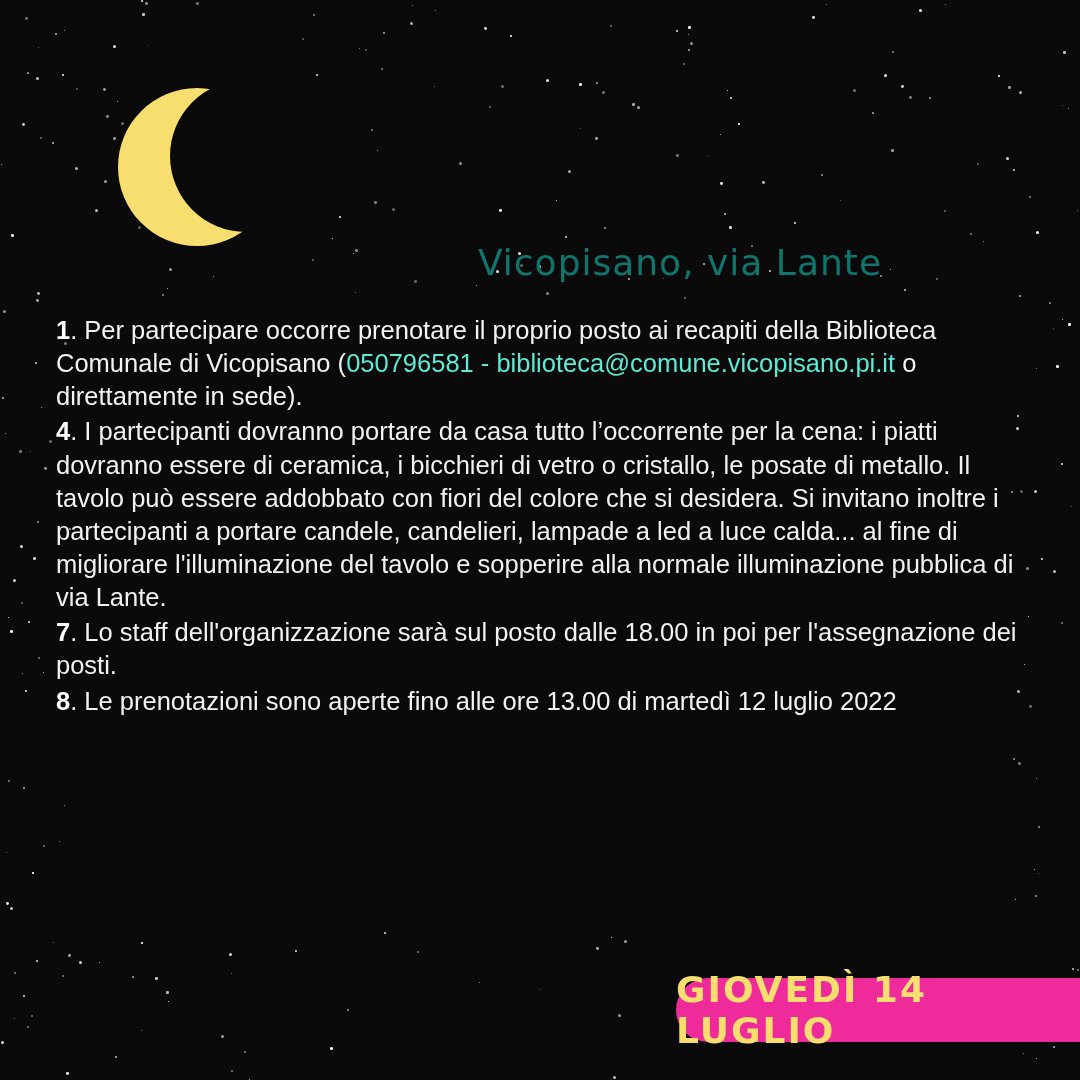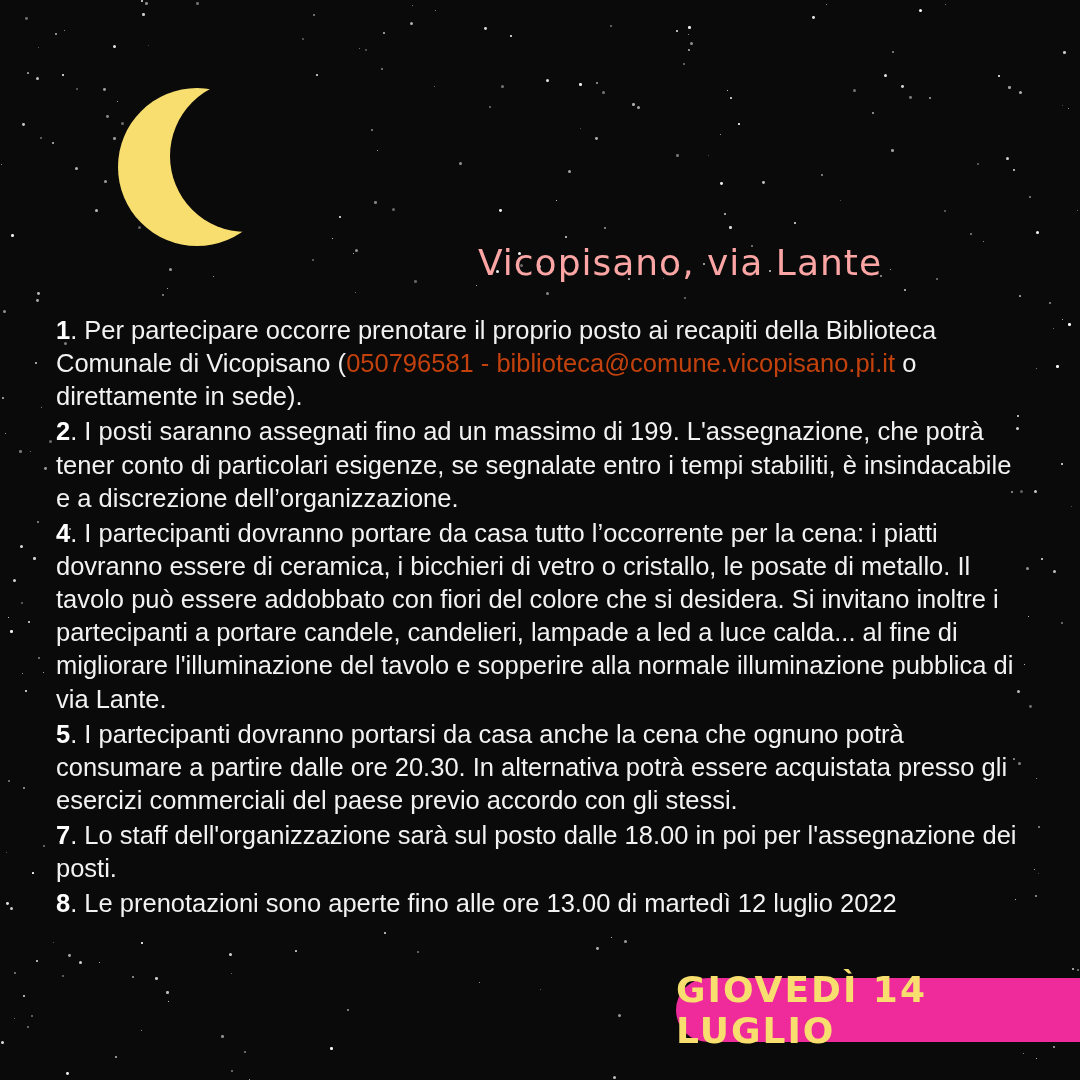--- a/index.html
+++ b/index.html
@@ -81,21 +81,21 @@
     font-size: 42px;
     font-weight: bold;
     letter-spacing: 2px;
   }
   .place {
     position: absolute;
     left: 300px;
     top: 202px;
     width: 760px;
     text-align: center;
-    color: #fca5a5;
+    color: #0f766e;
     font-family: "DejaVu Sans", sans-serif;
     font-size: 36px;
     letter-spacing: 1px;
   }
   
   .rules-heading {
     position: absolute;
     left: 58px;
     top: 279px;
     color: #f7a14a;
@@ -112,21 +112,21 @@
     line-height: 1.30;
   }
   .rule {
     margin: 0 0 2px 0;
   }
   .rule b {
     font-weight: bold;
     color: #ffffff;
   }
   .hl {
-    color: #c2410c;
+    color: #5eead4;
   }
   
   .date-banner {
     position: absolute;
     left: 676px;
     top: 978px;
     width: 404px;
     height: 64px;
     background: #ef2a9a;
     border-top-left-radius: 32px;
@@ -410,23 +410,21 @@
     <div class="moon-wrap">
       <div class="moon"></div>
       <div class="moon-cut"></div>
     </div>
     <div class="place">Vicopisano, via Lante</div>
   </div>
 
 
   <div class="rules" id="rules">
       <p class="rule"><b>1</b><span>. Per partecipare occorre prenotare il proprio posto ai recapiti della Biblioteca Comunale di Vicopisano (</span><span class="hl">050796581 - biblioteca@comune.vicopisano.pi.it</span><span> o direttamente in sede).</span></p>
-      <p class="rule"><b>2</b><span>. I posti saranno assegnati fino ad un massimo di 199. L'assegnazione, che potrà tener conto di particolari esigenze, se segnalate entro i tempi stabiliti, è insindacabile e a discrezione dell’organizzazione.</span></p>
       <p class="rule"><b>4</b><span>. I partecipanti dovranno portare da casa tutto l’occorrente per la cena: i piatti dovranno essere di ceramica, i bicchieri di vetro o cristallo, le posate di metallo. Il tavolo può essere addobbato con fiori del colore che si desidera. Si invitano inoltre i partecipanti a portare candele, candelieri, lampade a led a luce calda... al fine di migliorare l'illuminazione del tavolo e sopperire alla normale illuminazione pubblica di via Lante.</span></p>
-      <p class="rule"><b>5</b><span>. I partecipanti dovranno portarsi da casa anche la cena che ognuno potrà consumare a partire dalle ore 20.30. In alternativa potrà essere acquistata presso gli esercizi commerciali del paese previo accordo con gli stessi.</span></p>
       <p class="rule"><b>7</b><span>. Lo staff dell'organizzazione sarà sul posto dalle 18.00 in poi per l'assegnazione dei posti.</span></p>
       <p class="rule"><b>8</b><span>. Le prenotazioni sono aperte fino alle ore 13.00 di martedì 12 luglio 2022</span></p>
     </div>
 
   <div class="date-banner">
     <span>GIOVEDÌ 14 LUGLIO</span>
   </div>
 
 </div>
 

